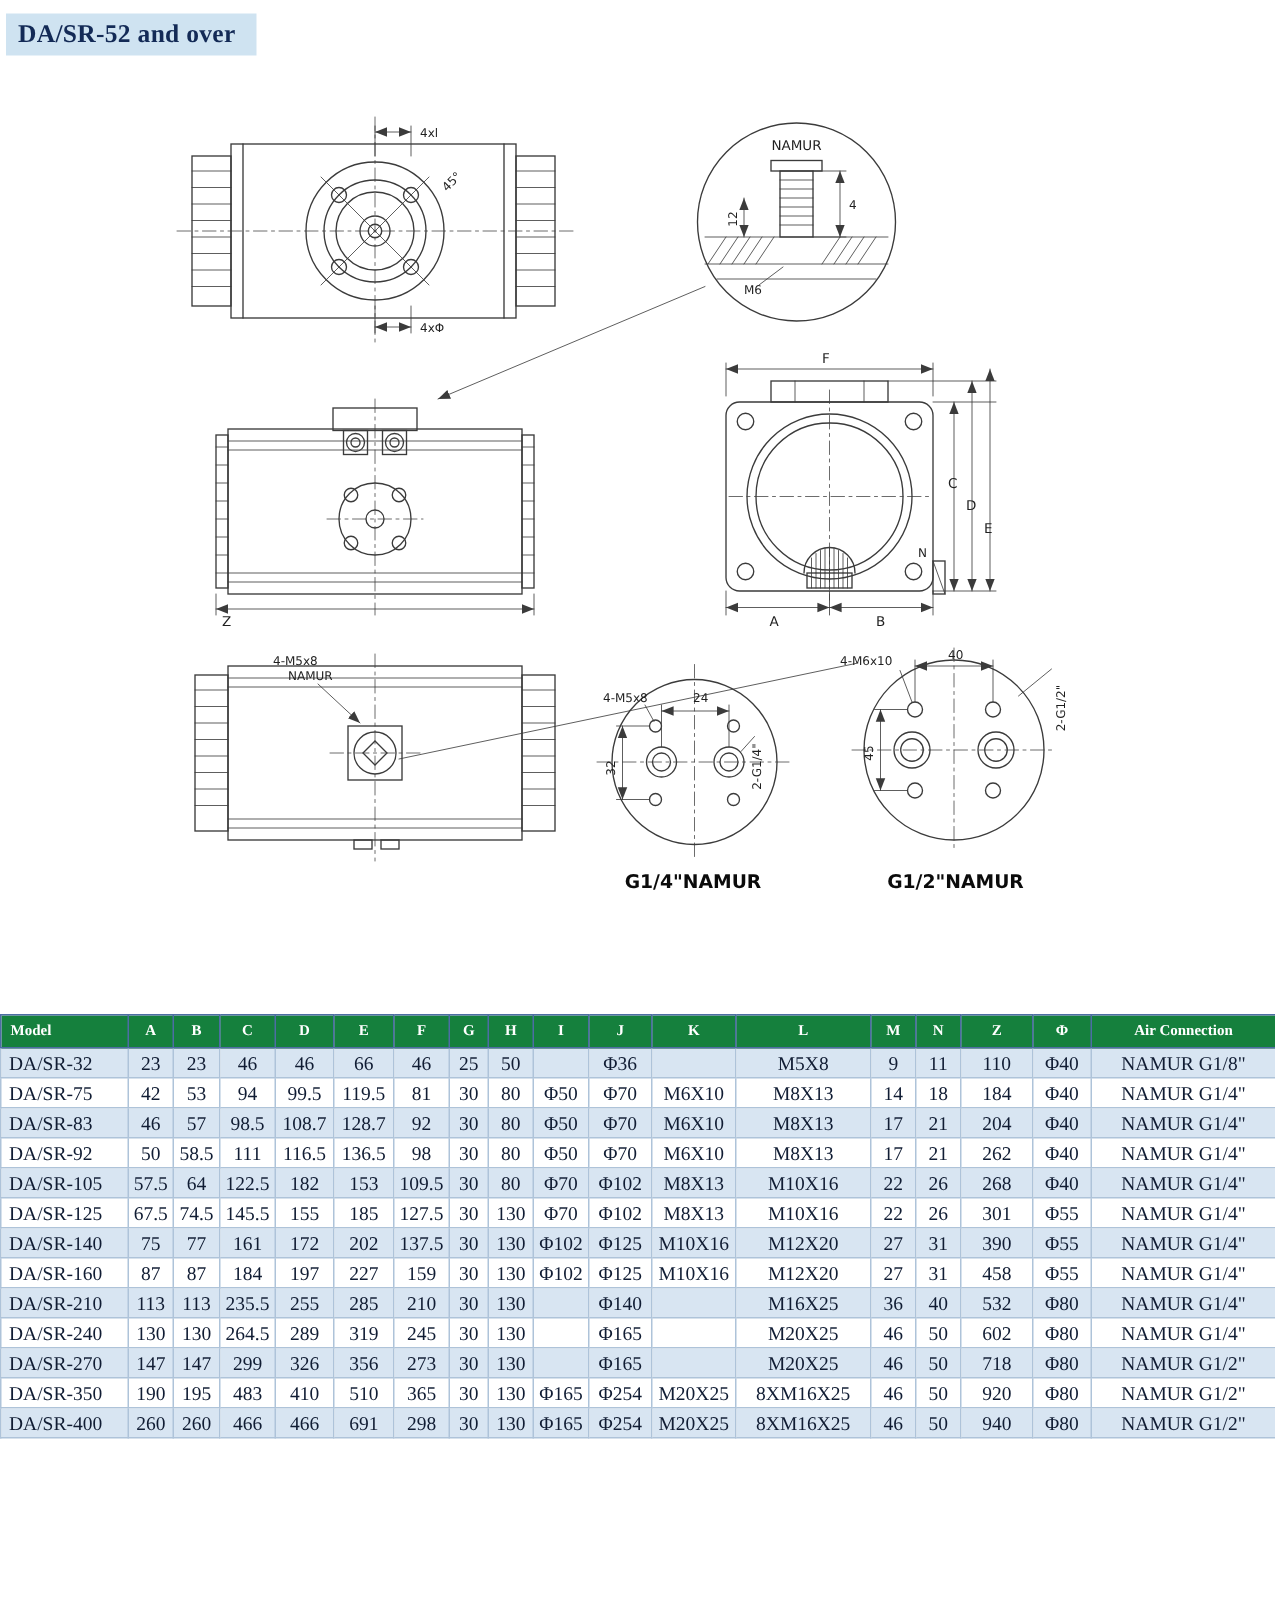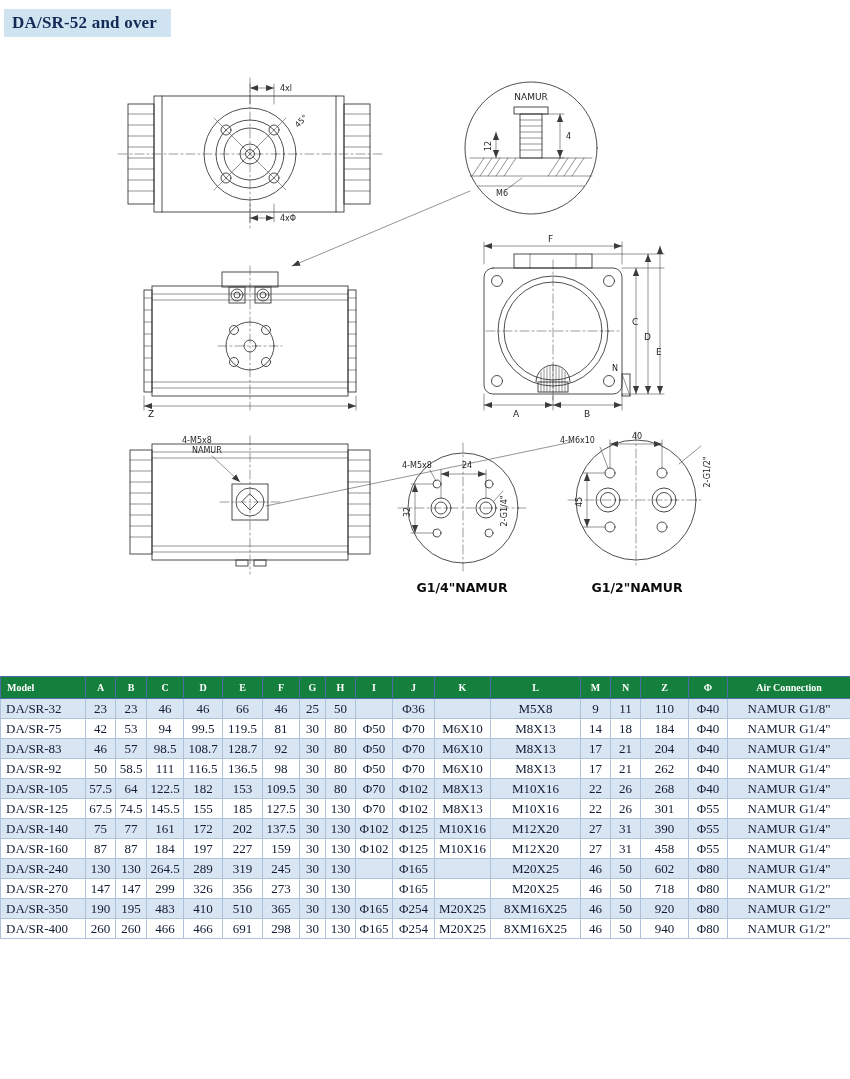--- a/index.html
+++ b/index.html
@@ -458,20 +458,40 @@
         <td>Φ125</td>
         <td>M10X16</td>
         <td>M12X20</td>
         <td>27</td>
         <td>31</td>
         <td>458</td>
         <td>Φ55</td>
         <td>NAMUR G1/4"</td>
       </tr>
       <tr>
+        <td>DA/SR-210</td>
+        <td>113</td>
+        <td>113</td>
+        <td>235.5</td>
+        <td>255</td>
+        <td>285</td>
+        <td>210</td>
+        <td>30</td>
+        <td>130</td>
+        <td></td>
+        <td>Φ140</td>
+        <td></td>
+        <td>M16X25</td>
+        <td>36</td>
+        <td>40</td>
+        <td>532</td>
+        <td>Φ80</td>
+        <td>NAMUR G1/4"</td>
+      </tr>
+      <tr>
         <td>DA/SR-240</td>
         <td>130</td>
         <td>130</td>
         <td>264.5</td>
         <td>289</td>
         <td>319</td>
         <td>245</td>
         <td>30</td>
         <td>130</td>
         <td></td>

